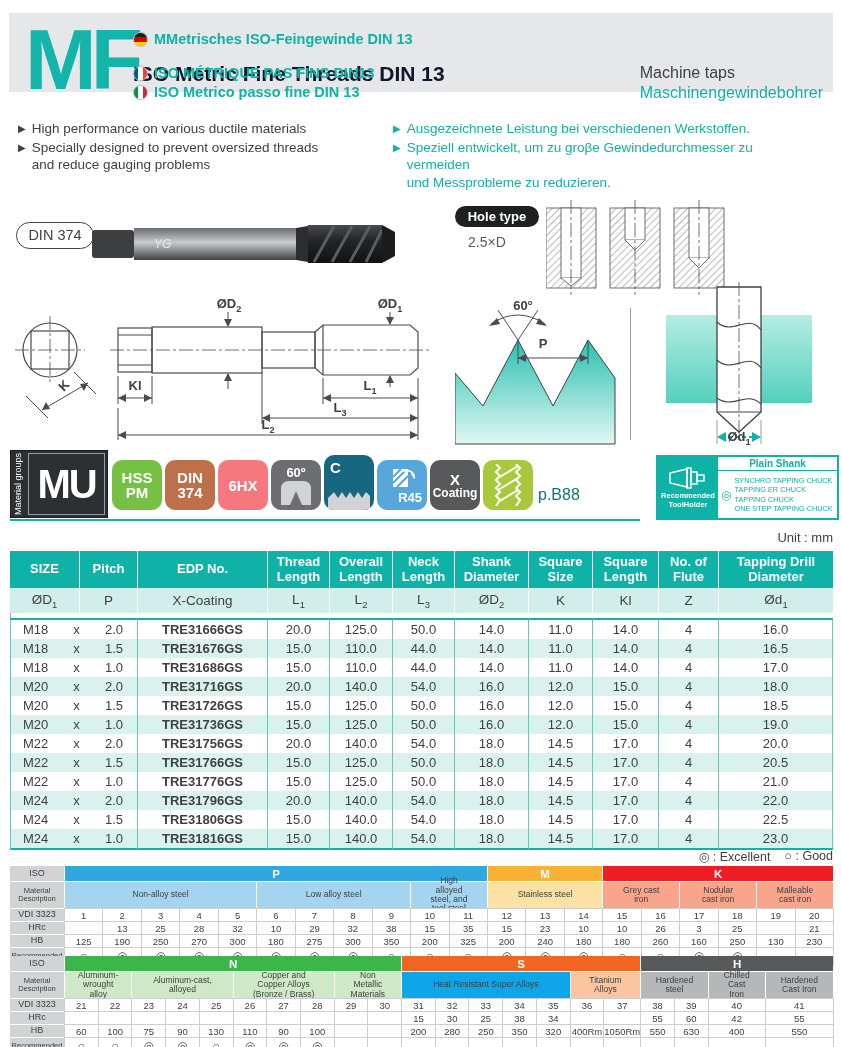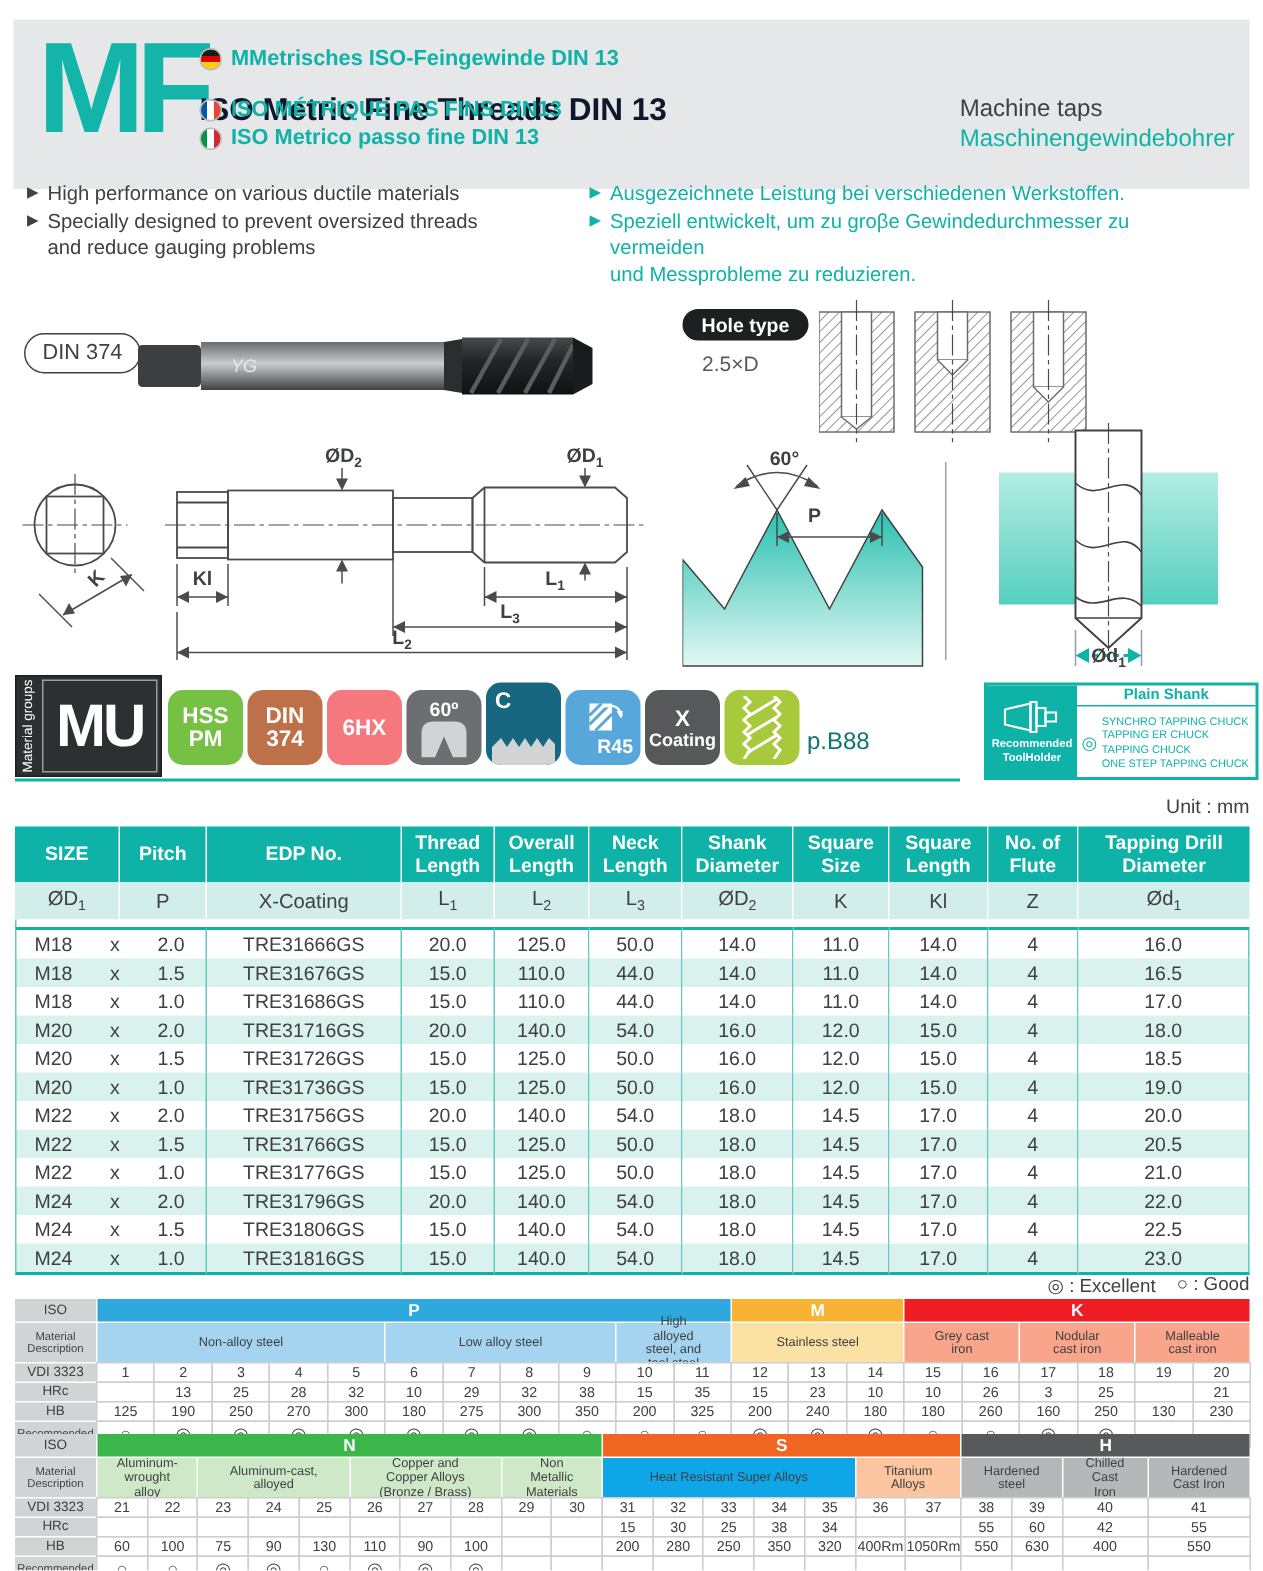--- a/index.html
+++ b/index.html
@@ -1,19 +1,19 @@
 <!DOCTYPE html>
 <html><head>
 <meta charset="utf-8">
 <style>
   html,body{margin:0;padding:0;background:#fff;}
   #page{position:relative;width:842px;height:1047px;background:#fff;overflow:hidden;
         font-family:"Liberation Sans","DejaVu Sans",sans-serif;color:#414042;}
   
-  #hdr{position:absolute;left:9px;top:13px;width:824px;height:113px;background:#e6e7e8;}
+  #hdr{position:absolute;left:9px;top:13px;width:824px;height:79px;background:#e6e7e8;}
   #logo{position:absolute;left:16px;top:-14px;font-size:86px;font-weight:800;letter-spacing:-6px;
         color:#13b5aa;line-height:120px;}
   #title{position:absolute;left:124px;top:4px;font-size:21px;font-weight:bold;color:#0f172a;margin-top:45px;}
   .lang{position:absolute;left:124px;display:flex;align-items:center;gap:6px;font-size:14.5px;
         font-weight:bold;color:#0fb2a7;}
   .flag{width:13px;height:13px;border-radius:50%;flex:0 0 13px;border:0.5px solid #bbb;}
   .flag-de{background:linear-gradient(to bottom,#1c1c1c 33%,#dd0000 33% 66%,#ffce00 66%);}
   .flag-fr{background:linear-gradient(to right,#0055a4 33%,#fff 33% 66%,#ef4135 66%);}
   .flag-it{background:linear-gradient(to right,#009246 33%,#fff 33% 66%,#ce2b37 66%);}
   #ptype{position:absolute;right:10px;top:50px;line-height:20px;font-size:16px;}
@@ -81,21 +81,21 @@
       border-right:1px solid #fff;}
   #mt tr.sub td:last-child{border-right:none;}
   #mt tr.spacer td{height:5px;background:#fff;border:none;padding:0;}
   #mt tbody td{font-size:13px;color:#3f4041;text-align:center;height:19px;border-right:1px solid #63c8bf;
       padding:0;}
   #mt tbody td:first-child{border-left:1px solid #63c8bf;}
   #mt tr.r-odd td{background:#fff;}
   #mt tr.r-even td{background:#daf2ee;}
   #mt tr.first-data td{border-top:2px solid #0fb2a7;}
   #mt tr.last-data td{border-bottom:2px solid #0fb2a7;}
-  #mt td.edp{font-weight:normal;}
+  #mt td.edp{font-weight:bold;}
   #mt .sizecell{display:flex;justify-content:space-between;padding:0 14px 0 12px;}
   sub{font-size:70%;}
   
   #legend{position:absolute;right:9px;top:849px;font-size:12.5px;color:#414042;display:flex;gap:14px;}
   .mat-table{position:absolute;left:10px;width:823px;display:grid;gap:1px;background:#fff;}
   #mat-0{top:866px;}
   #mat-1{top:956px;}
   .mc{display:flex;align-items:center;justify-content:center;text-align:center;}
   .mc.lab{background:#d1d3d4;color:#3f4041;font-size:9px;line-height:1.05;}
   .mc.lab.small{font-size:7.5px;}

